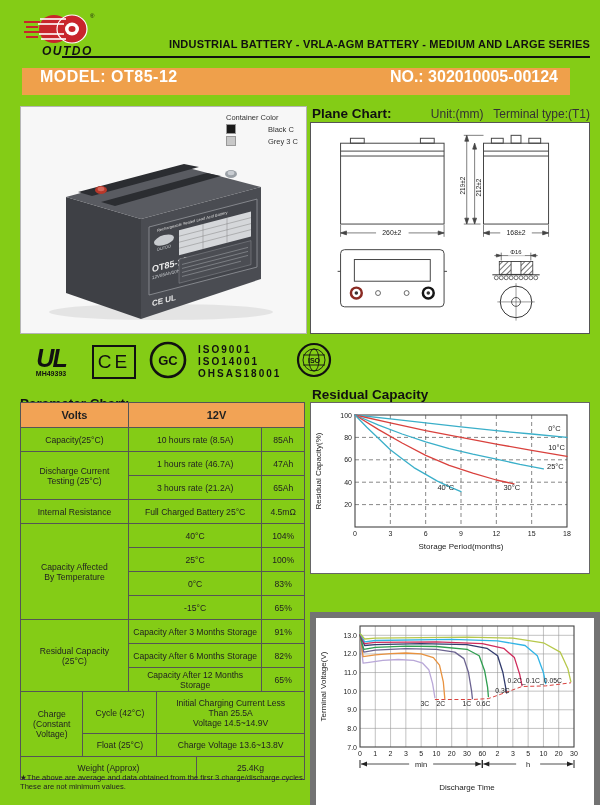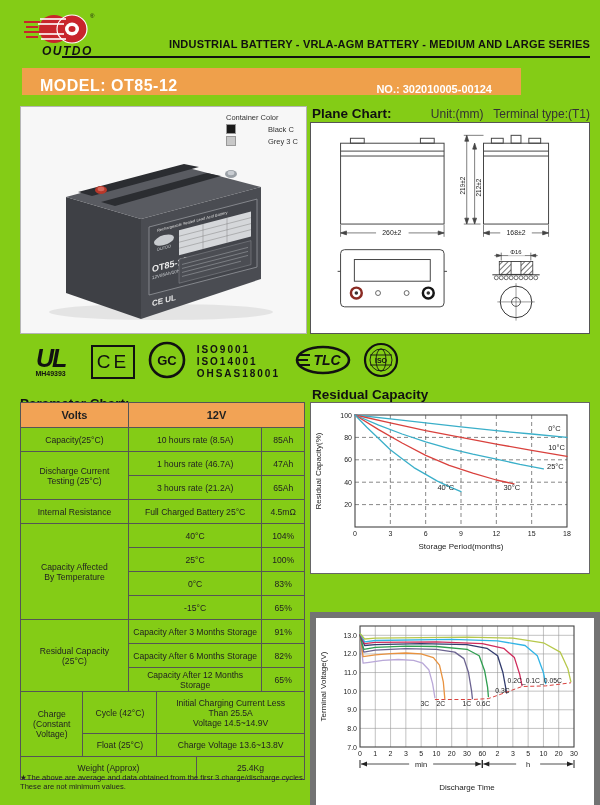--- a/index.html
+++ b/index.html
@@ -3,24 +3,24 @@
 <meta charset="utf-8">
 <style>
   html,body{margin:0;padding:0;background:#fff;}
   .page{position:relative;width:600px;height:805px;background:#84cc16;overflow:hidden;
         font-family:"Liberation Sans",sans-serif;color:#1a1a1a;padding-left:48px;}
   
   .logo{position:absolute;left:22px;top:10px;width:80px;height:50px;}
   .hdr-title{position:absolute;left:100px;top:38px;width:490px;text-align:right;
              font-size:11px;font-weight:bold;letter-spacing:.2px;color:#111;}
   .hdr-rule{position:absolute;left:62px;top:56px;width:528px;height:2px;background:#111;}
-  .banner{position:absolute;left:22px;top:68px;width:499px;height:27px;background:var(--orange,#EFA04B);
-          display:flex;align-items:flex-end;justify-content:space-between;color:#fff;}
+  .banner{position:absolute;left:22px;top:68px;width:548px;height:27px;background:var(--orange,#EFA04B);
+          display:flex;align-items:flex-start;justify-content:space-between;color:#fff;}
   .banner .model{font-size:16px;font-weight:bold;margin-left:18px;letter-spacing:.5px;}
-  .banner .no{font-size:11px;font-weight:bold;margin-right:29px;}
+  .banner .no{font-size:16px;font-weight:bold;margin-right:12px;}
   
   .photo-box{position:absolute;left:20px;top:106px;width:285px;height:226px;background:#f7f7f7;
              border:1px solid #b5b5b5;}
   .legend{position:absolute;right:8px;top:6px;font-size:7.5px;color:#333;}
   .legend .t{margin-bottom:2px;}
   .legend .row{display:flex;align-items:center;margin-bottom:2px;gap:28px;}
   .legend .sw{width:8px;height:8px;margin-right:4px;border:1px solid #999;}
   
   .plane-head{position:absolute;left:312px;top:106px;width:278px;display:flex;justify-content:space-between;align-items:baseline;text-align:right;}
   .sec-h{font-weight:bold;font-size:13.5px;color:#111;}
@@ -243,29 +243,20 @@
     <div class="cert">
       <svg width="40" height="40" viewBox="0 0 40 40">
         <circle cx="20" cy="20" r="17" fill="none" stroke="#111" stroke-width="2.6"></circle>
         <text x="20" y="25" font-size="13" font-weight="bold" text-anchor="middle" fill="#111">GC</text>
       </svg>
     </div>
     <div class="iso-block">
       <div>ISO9001</div>
       <div>ISO14001</div>
       <div>OHSAS18001</div>
-    </div>
-    <div class="cert">
-      <svg width="58" height="32" viewBox="0 0 58 32">
-        <ellipse cx="29" cy="16" rx="26" ry="13" fill="none" stroke="#111" stroke-width="2.6"></ellipse>
-        <line x1="6" y1="11" x2="16" y2="11" stroke="#111" stroke-width="2"></line>
-        <line x1="4" y1="16" x2="14" y2="16" stroke="#111" stroke-width="2"></line>
-        <line x1="6" y1="21" x2="16" y2="21" stroke="#111" stroke-width="2"></line>
-        <text x="33" y="21" font-size="14" font-weight="bold" font-style="italic" text-anchor="middle" font-family="Liberation Serif, serif" fill="#111">TLC</text>
-      </svg>
     </div>
     <div class="cert">
       <svg width="38" height="38" viewBox="0 0 38 38">
         <circle cx="19" cy="19" r="16" fill="none" stroke="#111" stroke-width="2.2"></circle>
         <circle cx="19" cy="19" r="11" fill="none" stroke="#111" stroke-width="0.9"></circle>
         <ellipse cx="19" cy="19" rx="5" ry="11" fill="none" stroke="#111" stroke-width="0.9"></ellipse>
         <line x1="8" y1="14" x2="30" y2="14" stroke="#111" stroke-width="0.9"></line>
         <line x1="8" y1="24" x2="30" y2="24" stroke="#111" stroke-width="0.9"></line>
         <text x="19" y="21.5" font-size="7" font-weight="bold" text-anchor="middle" fill="#111">ISO</text>
       </svg>

